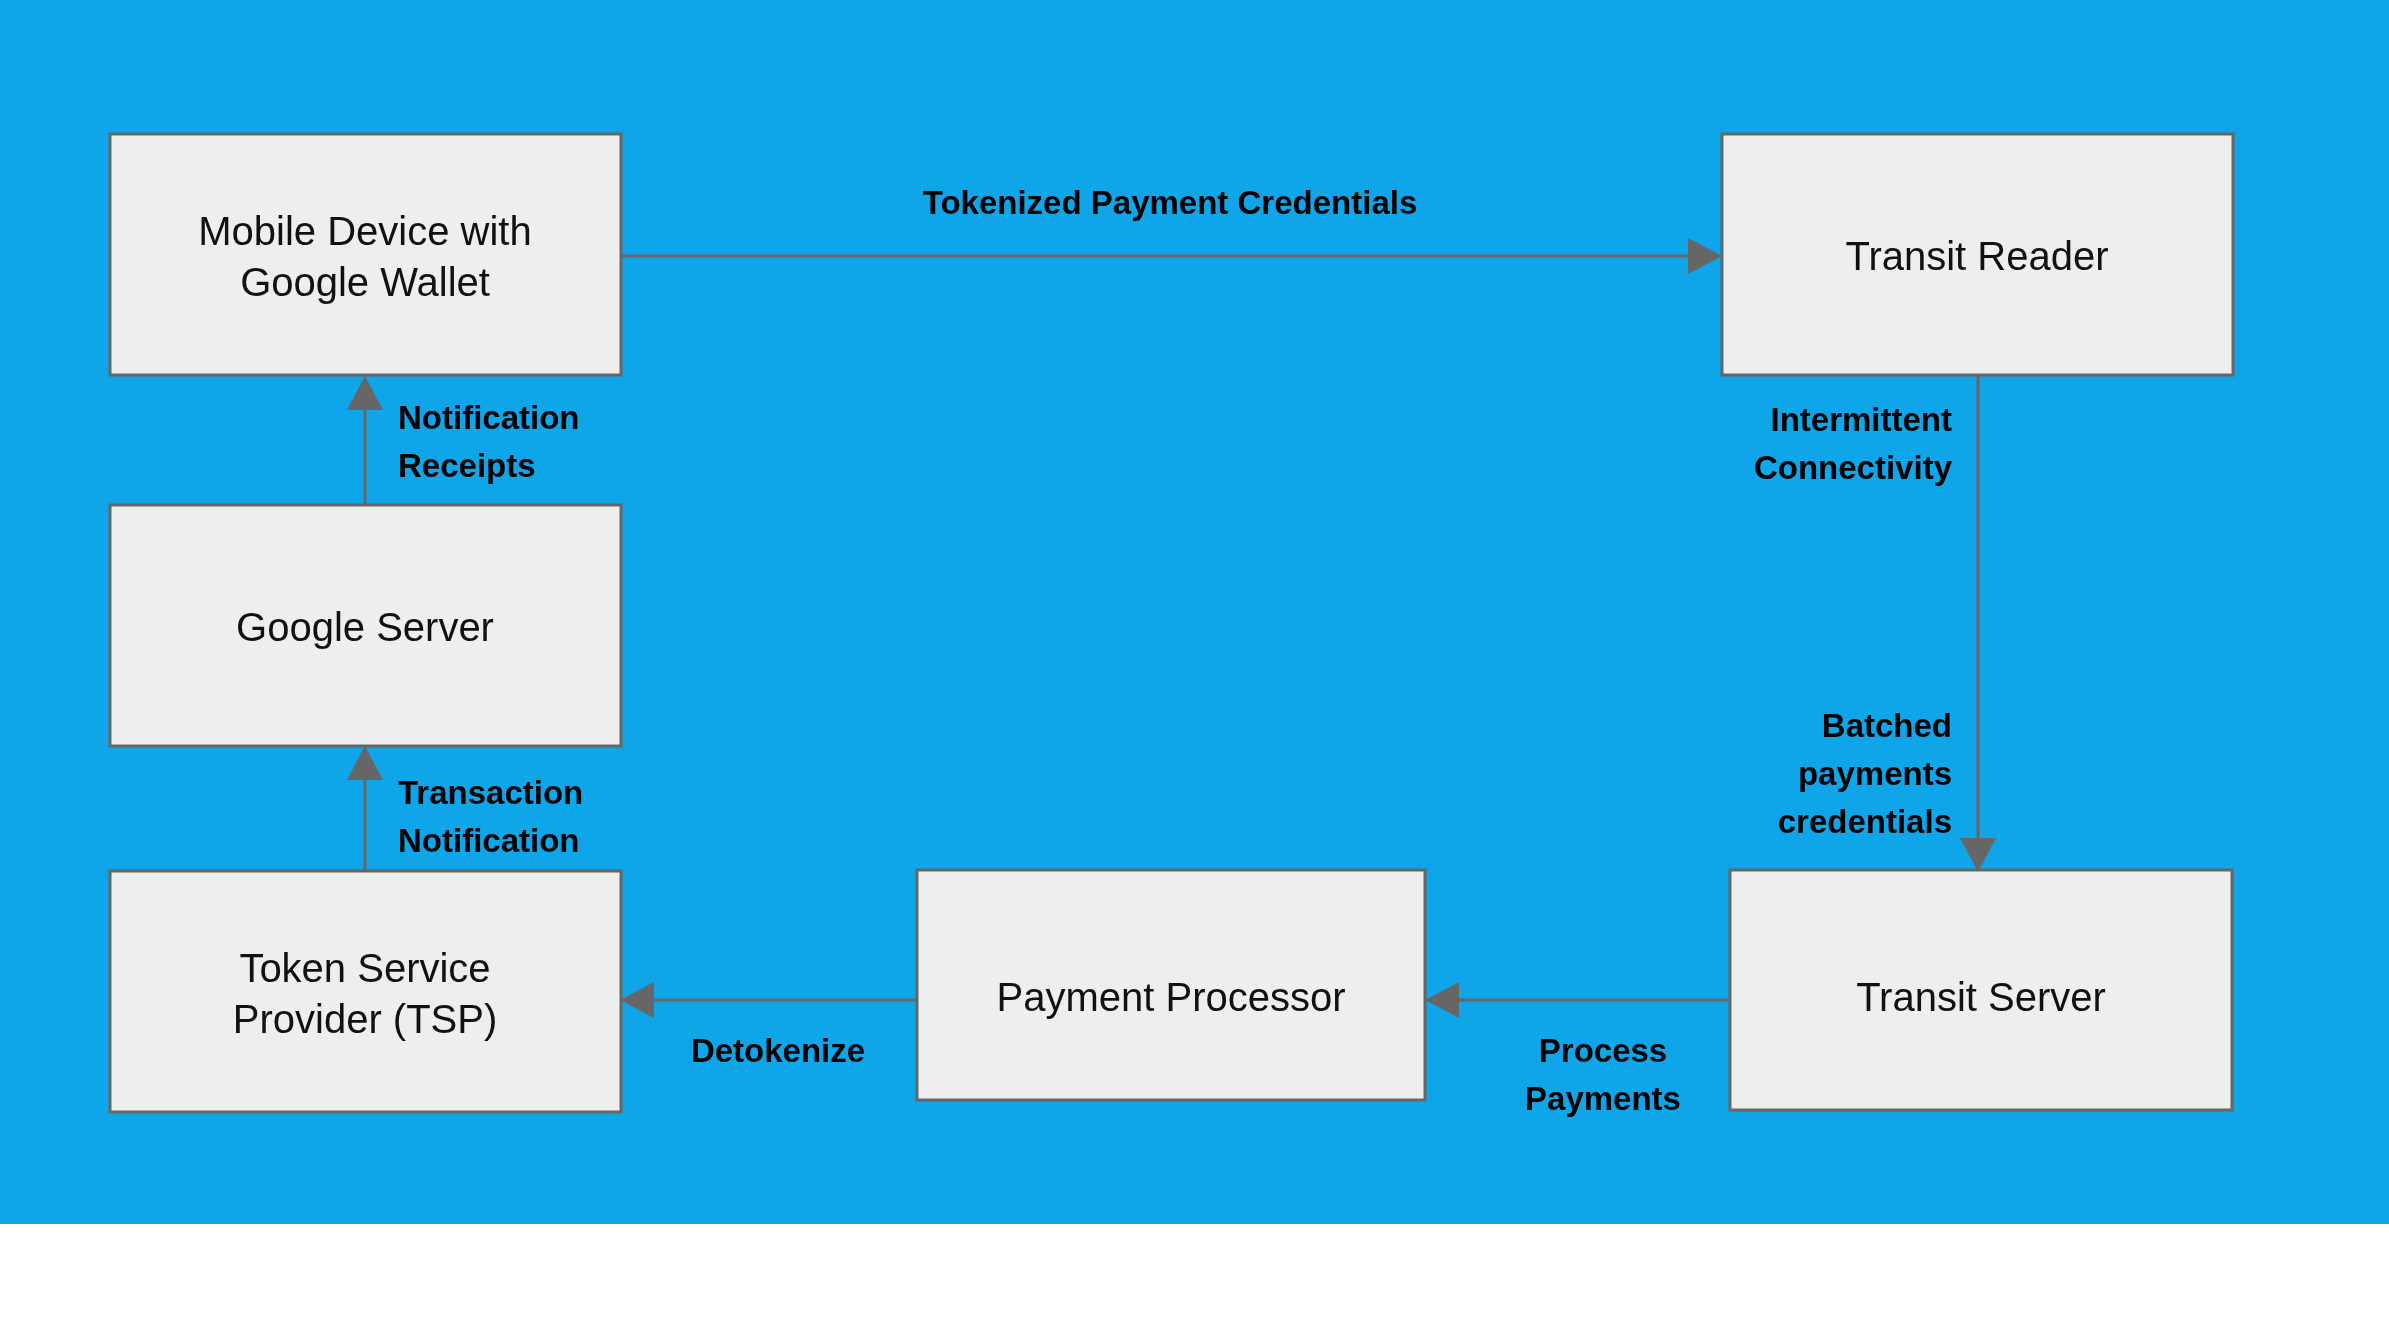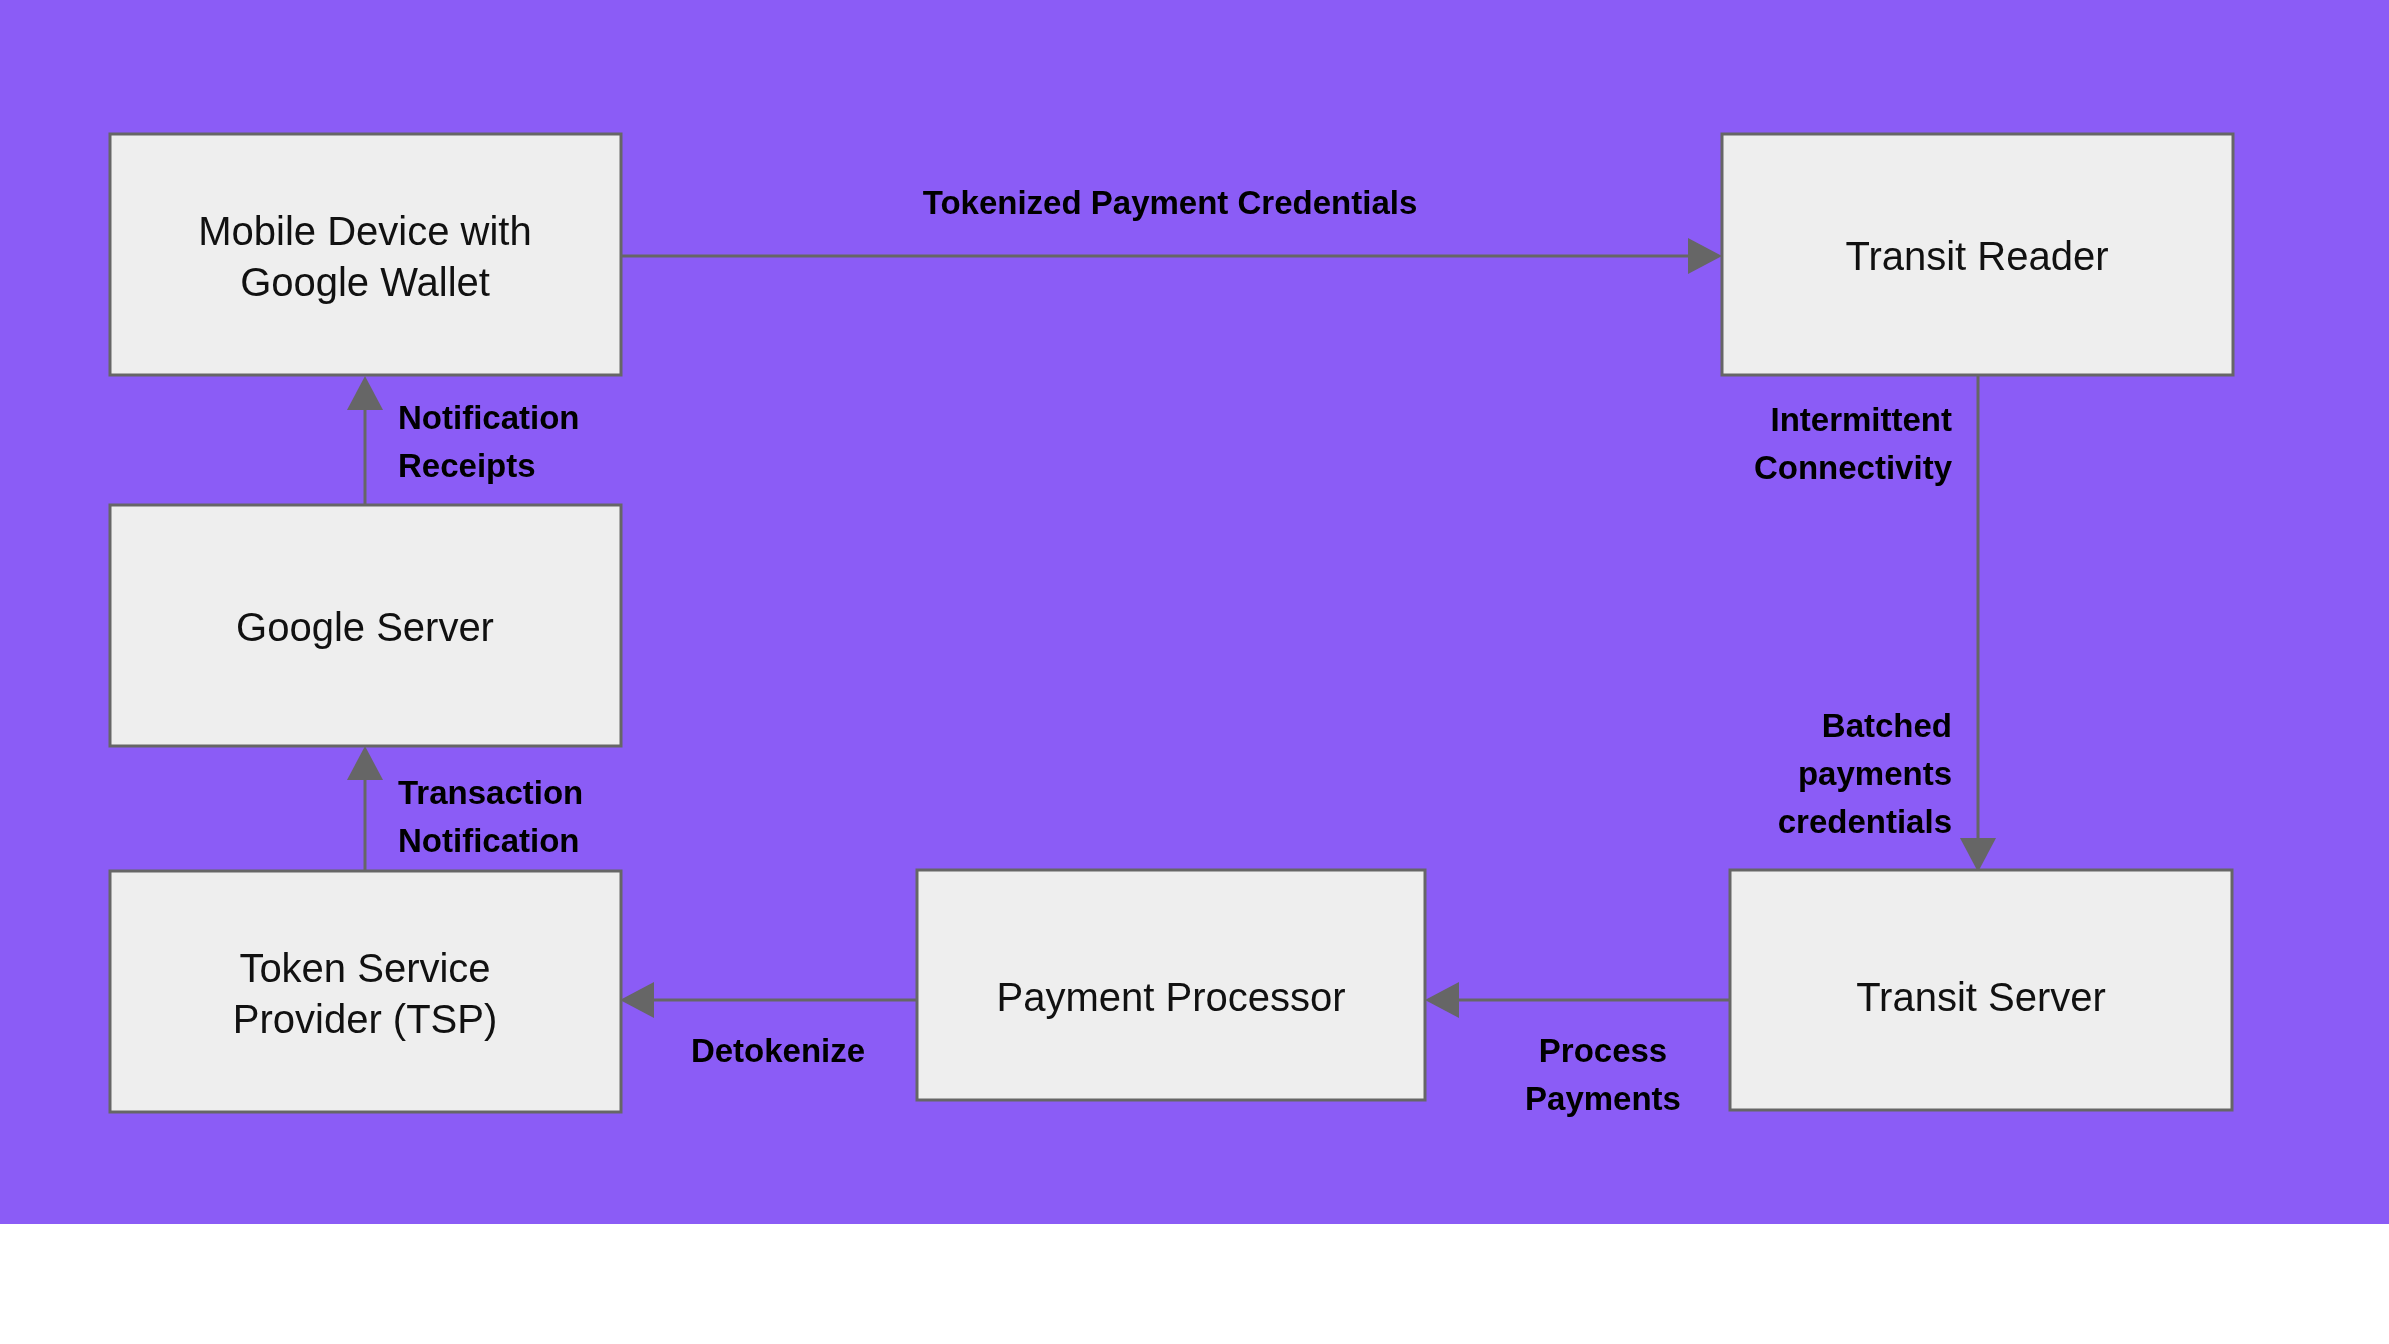--- a/index.html
+++ b/index.html
@@ -10,21 +10,21 @@
   body {
     width: 2389px;
     height: 1344px;
     font-family: "Liberation Sans", sans-serif;
     overflow: hidden;
   }
   #diagram-root {
     position: relative;
     width: 2389px;
     height: 1224px;
-    background: #8b5cf6;
+    background: #0ea5e9;
   }
   svg#flow-canvas {
     position: absolute;
     top: 0;
     left: 0;
     width: 2389px;
     height: 1344px;
     display: block;
   }
   .node-rect {

